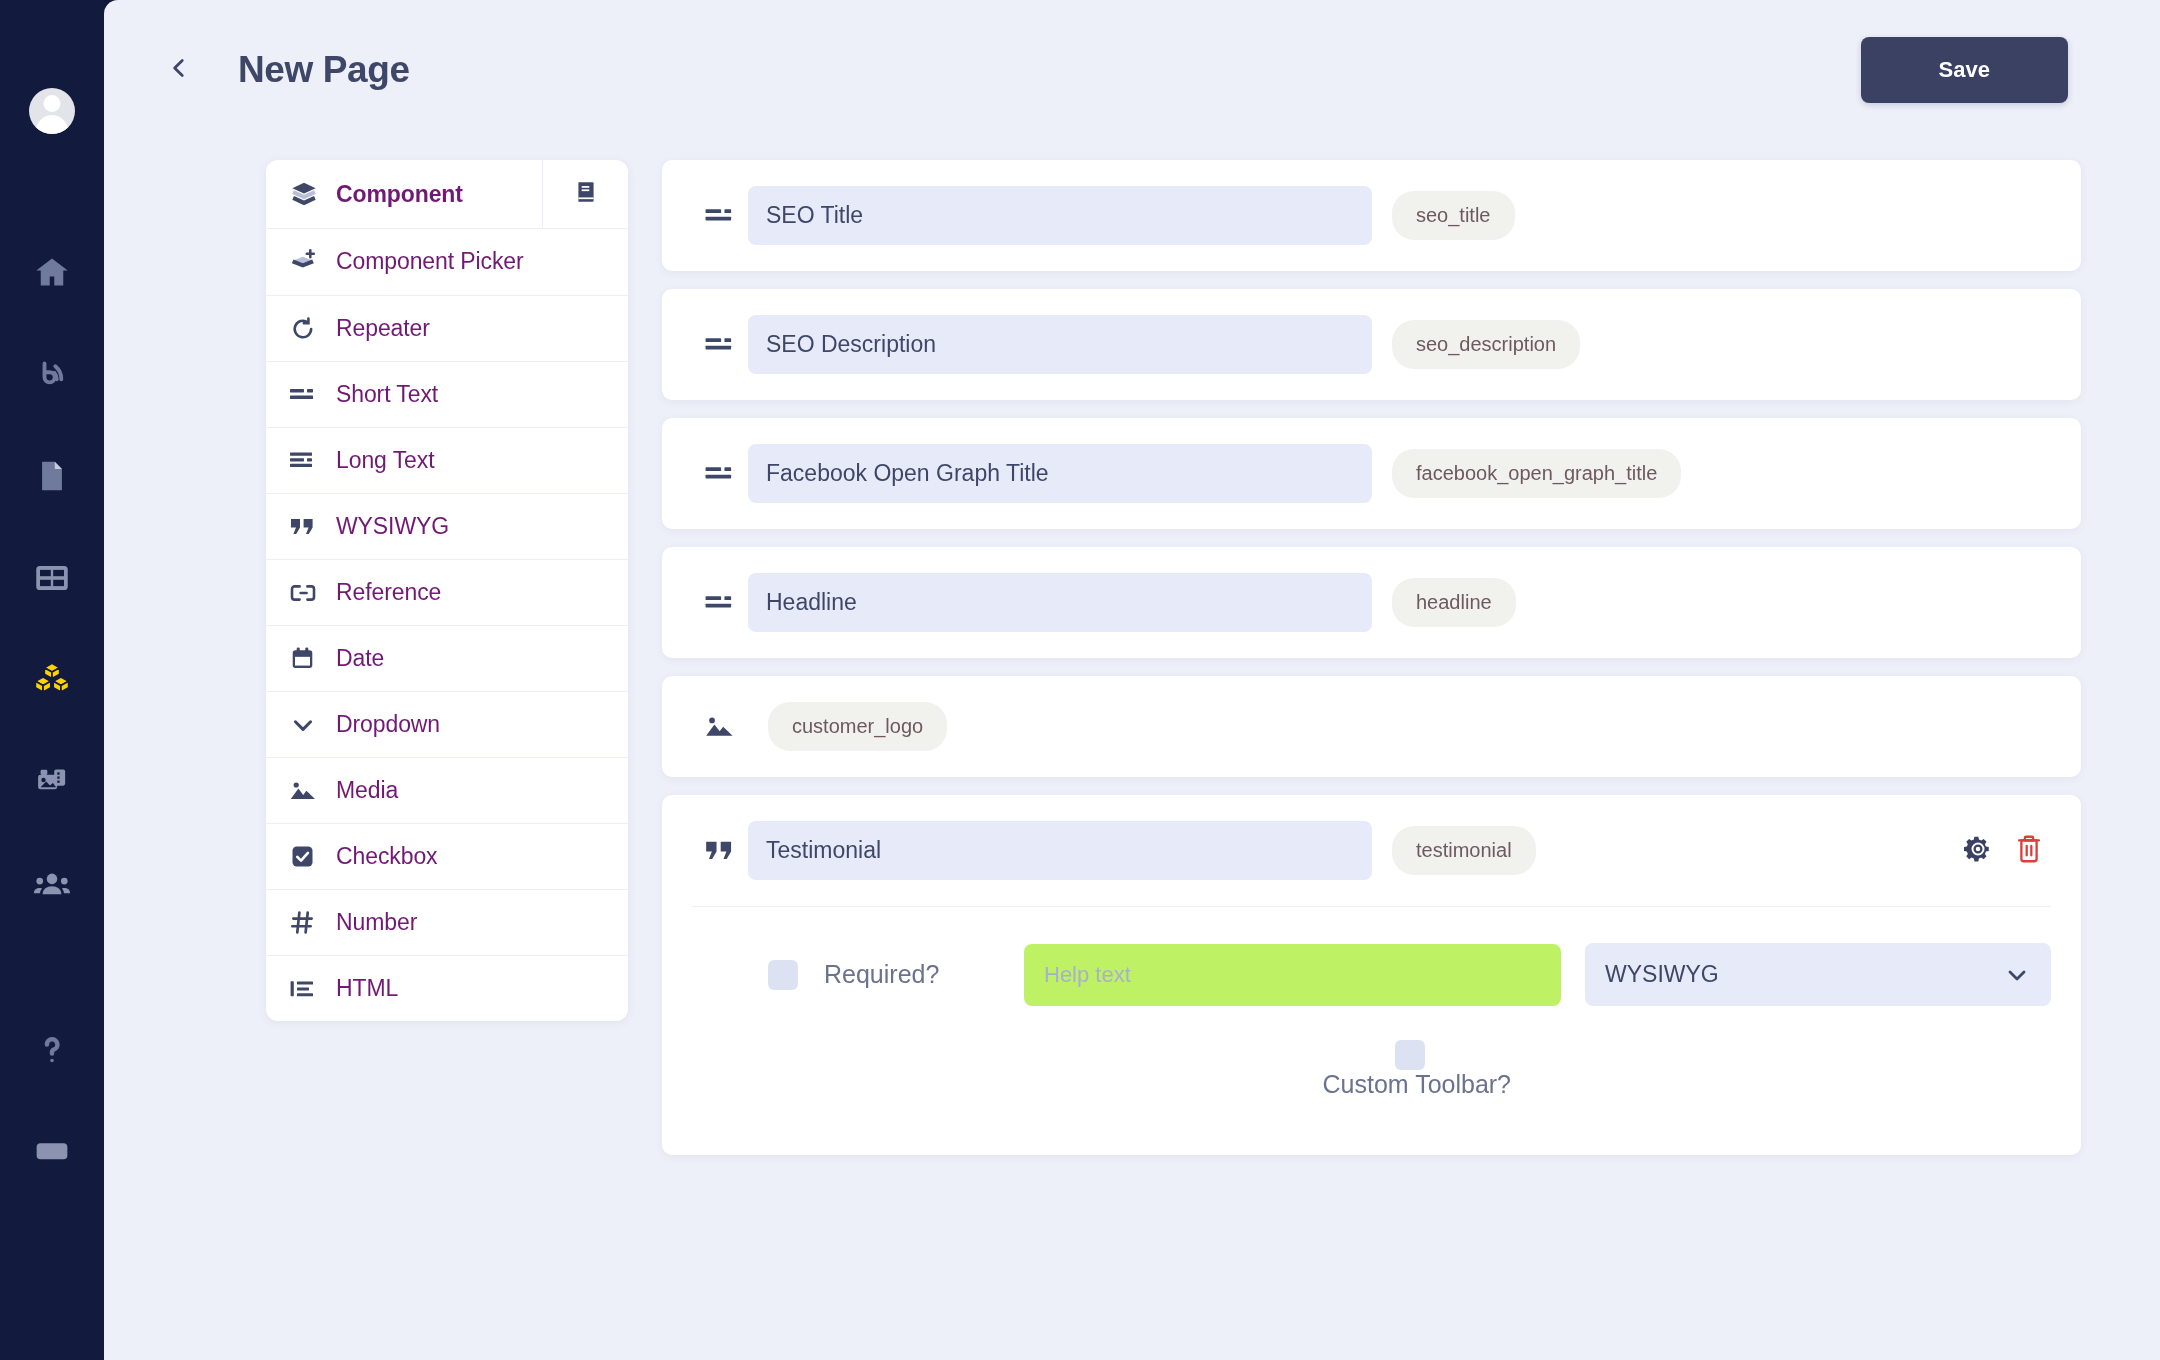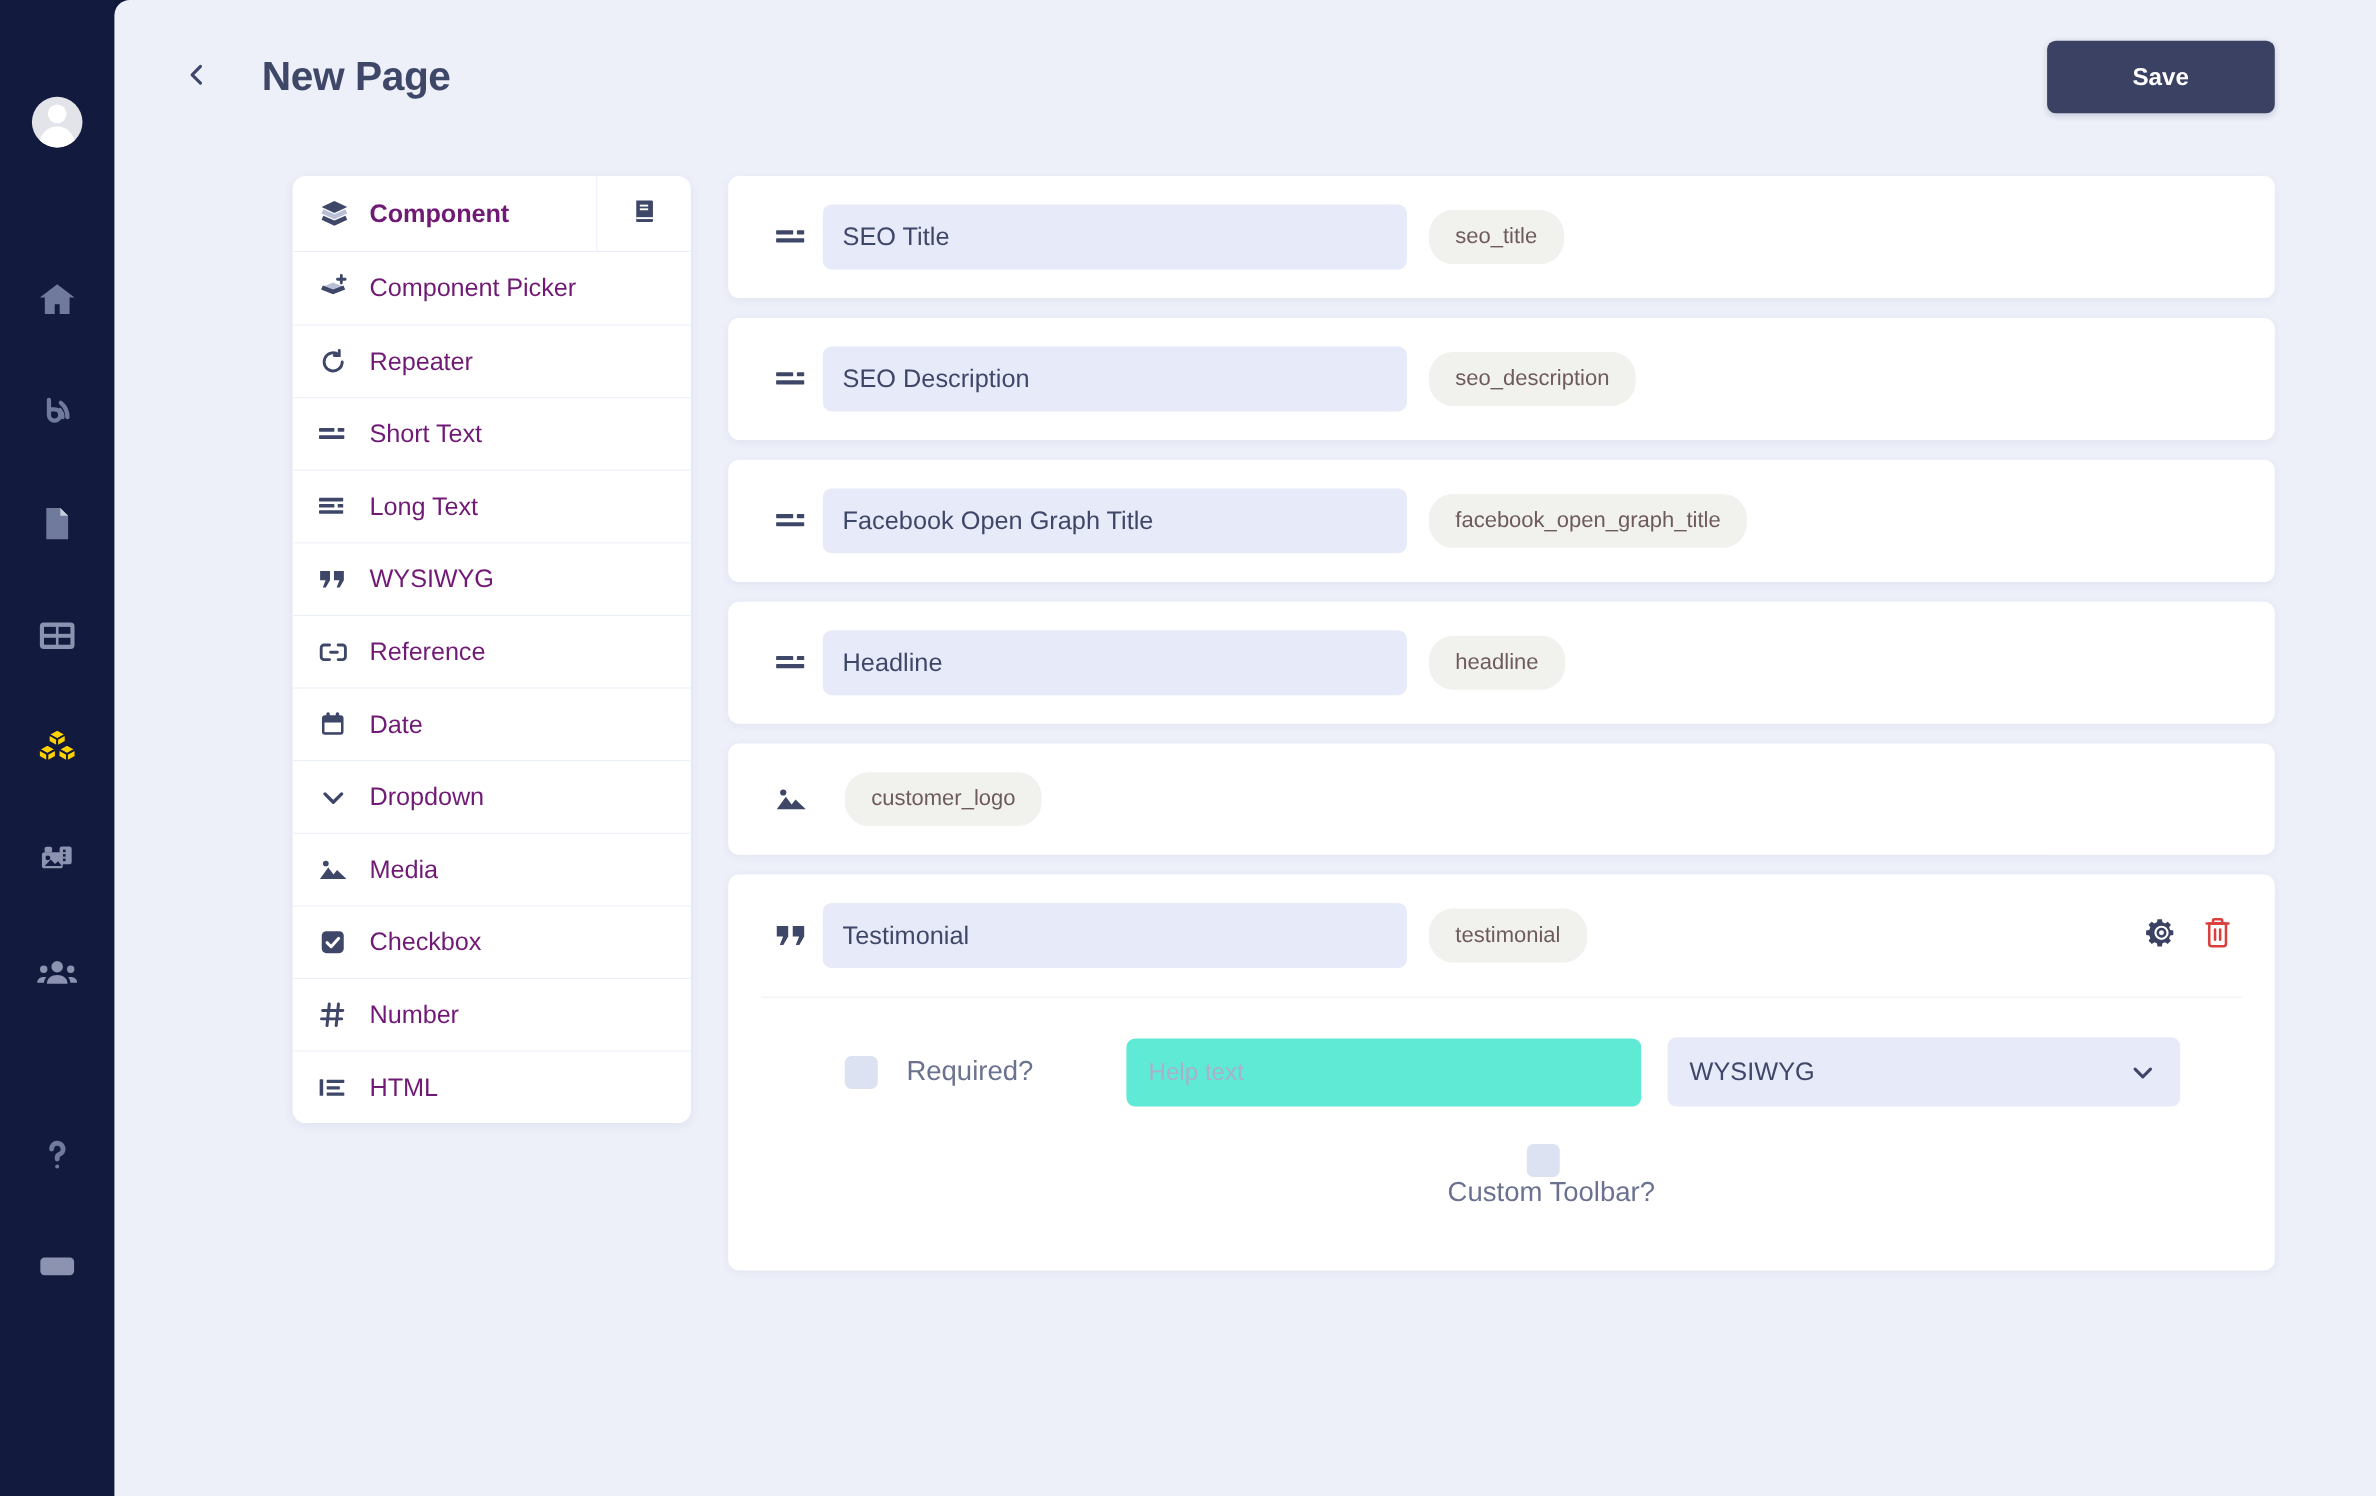--- a/index.html
+++ b/index.html
@@ -117,21 +117,21 @@
     border-radius: 10px;
     box-shadow: 0 2px 8px rgba(60,70,110,.06);
     padding: 26px 30px;
   }
   .field-top { display: flex; align-items: center; }
   .field-ico {
     width: 56px; min-width: 56px;
     display: flex; align-items: center; justify-content: center;
   }
   .name-input {
-    width: 531px;
+    width: 624px;
     background: #e7eaf8;
     border: none; border-radius: 8px;
     font-family: "Liberation Sans", sans-serif;
     font-size: 23px; color: #3f4768;
     padding: 16px 18px;
     outline: none;
   }
   .slug-badge {
     margin-left: 20px;
     background: #f1f1ee;
@@ -154,22 +154,22 @@
   .set-row:last-child { margin-bottom: 0; flex-direction: column; }
   .chk {
     width: 30px; height: 30px; min-width: 30px;
     background: #dde2f3; border-radius: 6px; cursor: pointer;
   }
   .chk-label {
     font-size: 25px; color: #6b7290; font-weight: 500;
     margin-left: 26px; width: 200px;
   }
   .help-input {
-    width: 468px;
-    background: #5eead4; border: none; border-radius: 8px;
+    width: 537px;
+    background: #bef264; border: none; border-radius: 8px;
     font-family: "Liberation Sans", sans-serif;
     font-size: 22px; color: #3f4768;
     padding: 18px 20px; outline: none;
   }
   .help-input::placeholder { color: #a9b0cc; }
   .sel-wrap {
     margin-left: 24px; width: 466px; position: relative;
     background: #e7eaf8; border-radius: 8px; cursor: pointer;
   }
   .sel-val {

